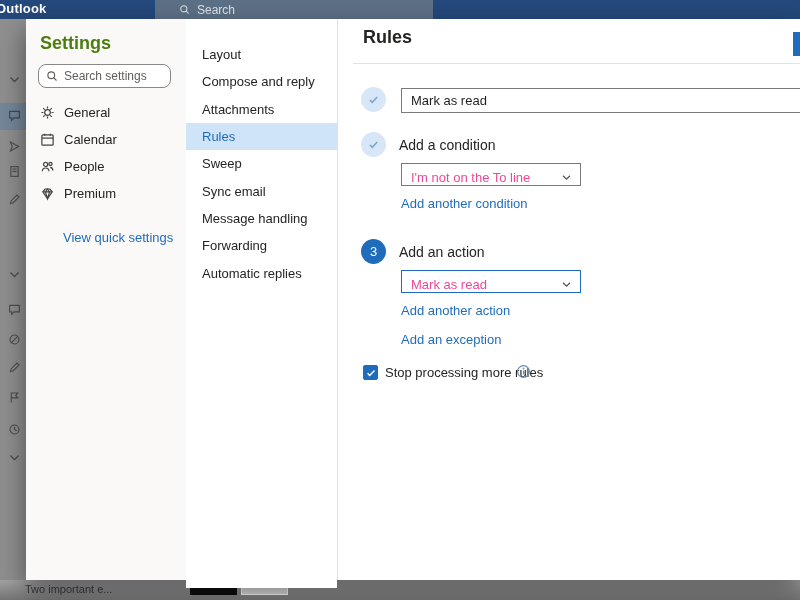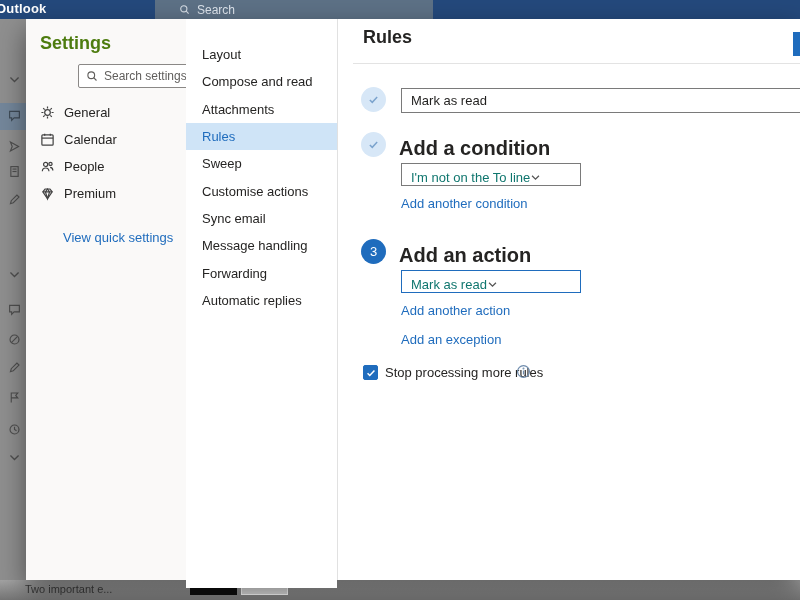--- a/index.html
+++ b/index.html
@@ -28,21 +28,21 @@
   
   #dialog { position:absolute; left:26px; top:19px; width:774px; height:561px; background:#fff;
     box-shadow:0 10px 26px rgba(0,0,0,.45); z-index:2; }
   #col1 { position:absolute; left:0; top:0; width:160px; height:100%; background:#faf9f8; }
   #col2 { position:absolute; left:160px; top:0; width:151px; height:100%; background:#fff;margin-top:8px; }
   #col3 { position:absolute; left:311px; top:0; width:463px; height:100%; background:#fff; border-left:1px solid #e1e1e1; }
 
   
   #settings-title { position:absolute; left:14px; top:14px; font-size:18px; font-weight:700; color:#4d7c0f; }
   #settings-search { position:absolute; left:12px; top:45px; width:133px; height:24px; background:#fff;
-    border:1px solid #8a8886; border-radius:2px; display:flex; align-items:center; padding-left:7px; gap:6px;margin-left:40px; }
+    border:1px solid #8a8886; border-radius:8px; display:flex; align-items:center; padding-left:7px; gap:6px; }
   #settings-search svg { width:12px; height:12px; color:#605e5c; flex:0 0 auto; }
   #settings-search input { border:0; outline:0; width:100px; font-size:12px; color:#252423; background:transparent;
     font-family:inherit; }
   #settings-search input::placeholder { color:#605e5c; }
   #settings-nav { position:absolute; left:0; top:80px; width:160px; }
   .nav-row { height:27px; display:flex; align-items:center; gap:9px; padding-left:14px; font-size:13px; color:#252423; cursor:default; }
   .nav-row svg { width:15px; height:15px; color:#424242; flex:0 0 auto; }
   .nav-row.sel { background:#cfe4f7; color:#0b5394; }
   .nav-row.sel svg { color:#0b5394; }
   #quick-link { position:absolute; left:37px; top:211px; font-size:13px; color:#1f6cbd; }
@@ -58,23 +58,23 @@
   #rules-divider { position:absolute; left:15px; right:0; top:44px; height:1px; background:#e3e3e3; }
 
   .step-circle { position:absolute; width:25px; height:25px; border-radius:50%; background:#d7e7f7;
     display:flex; align-items:center; justify-content:center; }
   .step-circle svg { width:13px; height:13px; color:#7ba3cd; }
   .step-circle.num { background:#1f6cbd; color:#fff; font-size:13px; }
 
   #rule-name-input { position:absolute; left:63px; right:-2px; top:69px; height:25px; border:1px solid #7a7a7a;
     font-size:13px; color:#201f1e; padding-left:9px; font-family:inherit; outline:0; background:#fff; }
 
-  .sec-head { position:absolute; left:61px; font-size:20px; font-weight:700; color:#252423; }
+  .sec-head { position:absolute; left:61px; font-size:14px; font-weight:400; color:#252423; }
   .dropdown { position:absolute; left:63px; width:180px; height:23px; border:1px solid #7a7a7a; background:#fff;
-    display:flex; align-items:center; padding:6px 8px 0 9px; font-size:13px; color:#0f766e; cursor:default; }
+    display:flex; align-items:center; justify-content:space-between; padding:6px 8px 0 9px; font-size:13px; color:#ec4899; cursor:default; }
   .dropdown svg { width:11px; height:11px; color:#555; }
   .dropdown.focus { border:1.5px solid #1f6cbd; }
   .blue-link { position:absolute; left:63px; font-size:13px; color:#1f6cbd; cursor:default; }
 
   #stop-checkbox { position:absolute; left:25px; top:346px; width:15px; height:15px; background:#1f6cbd;
     border:1px solid #1f6cbd; border-radius:2px; display:flex; align-items:center; justify-content:center; }
   #stop-checkbox svg { width:10px; height:10px; color:#fff; }
   #stop-label { position:absolute; left:47px; top:346px; font-size:13px; color:#252423; }
   #stop-info { position:absolute; left:178px; top:345px; width:15px; height:15px; color:#6f8cad; }
 </style>
@@ -190,33 +190,30 @@
     </div>
     <a id="quick-link">View quick settings</a>
   </div>
 
   <div id="col2">
     <div id="email-menu">
       <div class="menu-row">
           <span>Layout</span>
         </div>
       <div class="menu-row">
-          <span>Compose and read</span>
+          <span>Compose and reply</span>
         </div>
       <div class="menu-row">
           <span>Attachments</span>
         </div>
       <div class="menu-row sel">
           <span>Rules</span>
         </div>
       <div class="menu-row">
           <span>Sweep</span>
-        </div>
-      <div class="menu-row">
-          <span>Customise actions</span>
         </div>
       <div class="menu-row">
           <span>Sync email</span>
         </div>
       <div class="menu-row">
           <span>Message handling</span>
         </div>
       <div class="menu-row">
           <span>Forwarding</span>
         </div>

